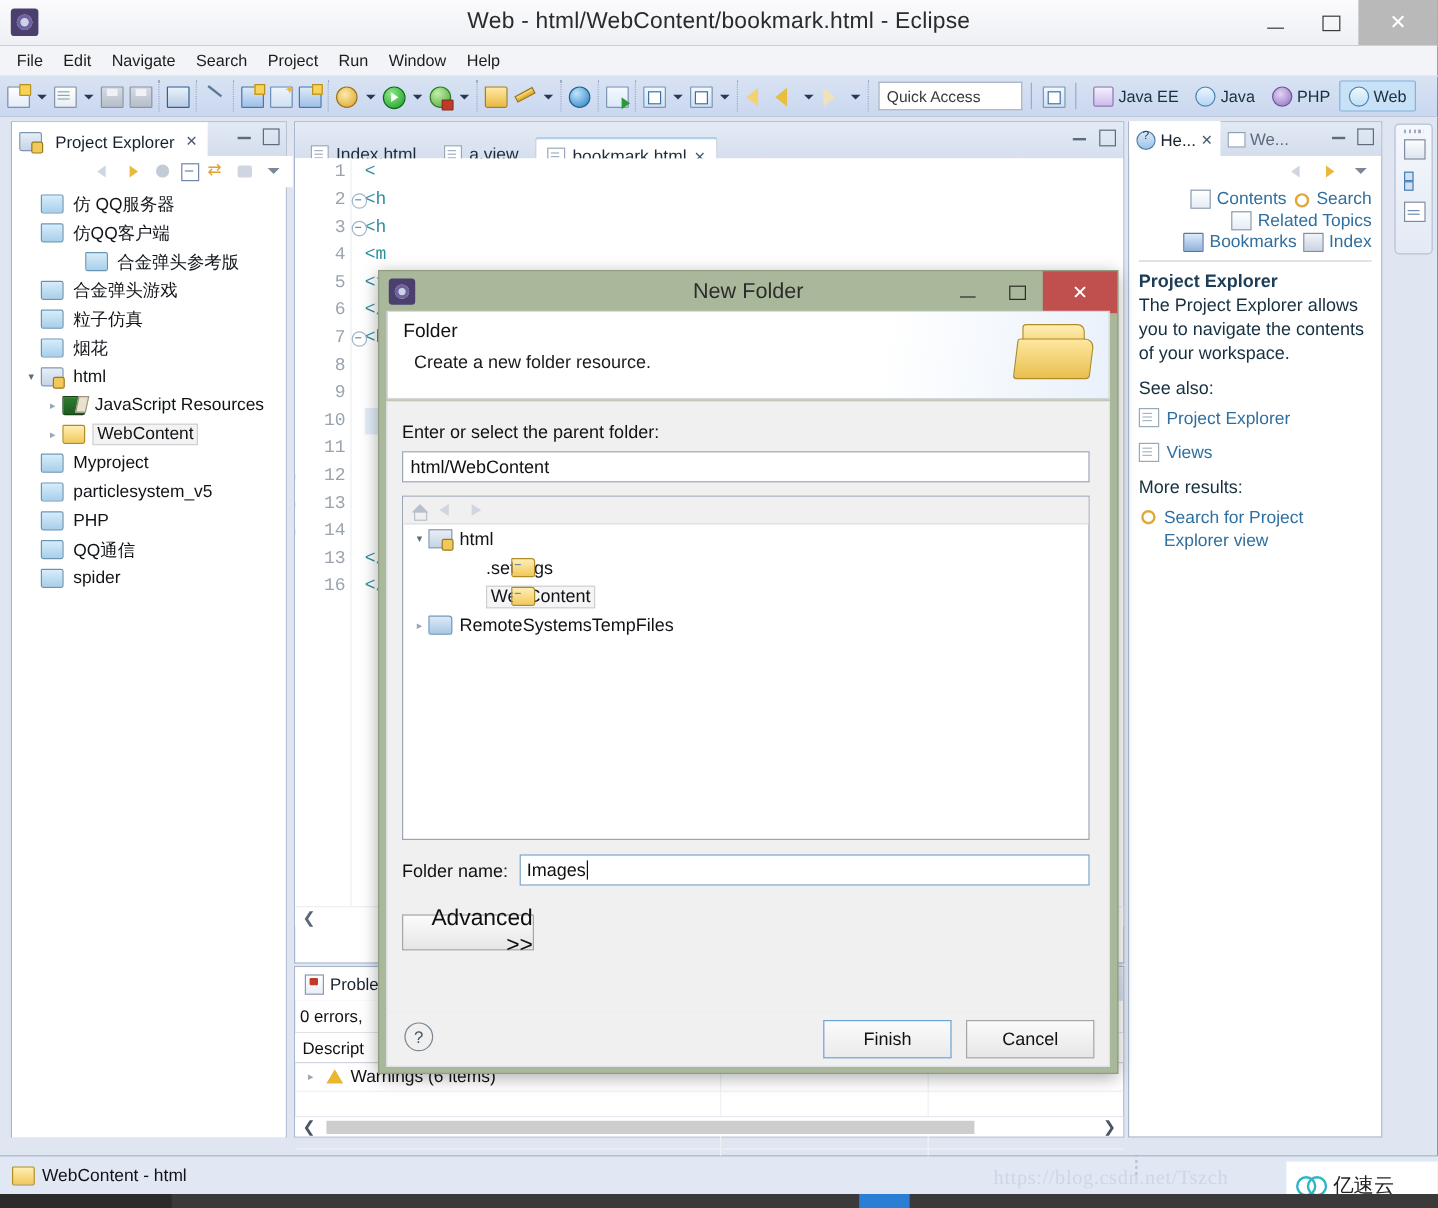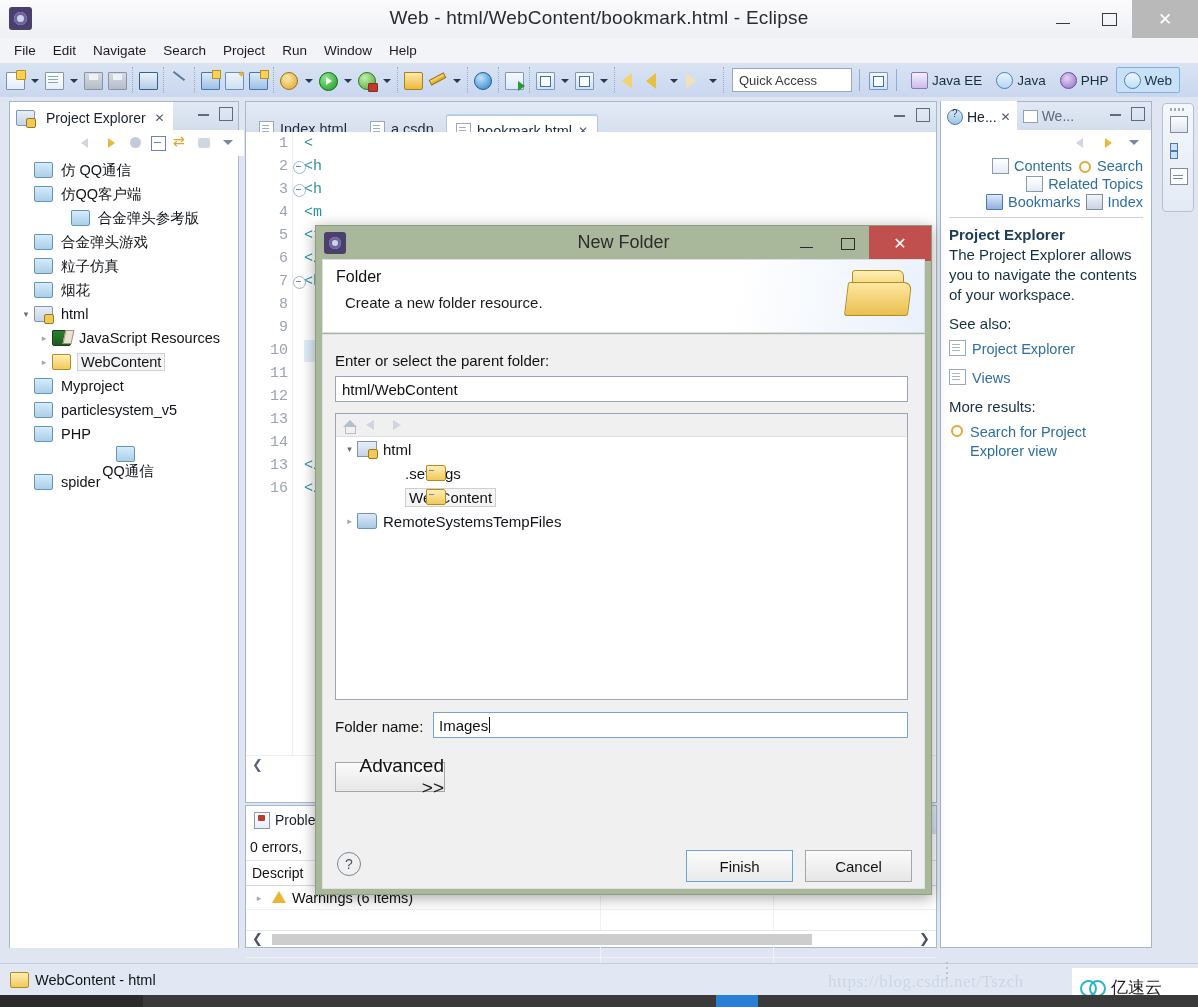--- a/index.html
+++ b/index.html
@@ -473,21 +473,21 @@
         <span class="pb home"></span>
         <span class="pb collapse"></span>
         <span class="pb link"></span>
         <span class="pb view"></span>
         <span class="pb menu"></span>
       </div>
       <div class="pe-tree" id="pe-tree">
           <div class="tr" style="padding-left: 8px;">
             <span class="twist"></span>
             <span class="ficon"></span>
-            <span class="lbl">仿 QQ通信</span>
+            <span class="lbl">仿 QQ服务器</span>
           </div>
           <div class="tr" style="padding-left: 8px;">
             <span class="twist"></span>
             <span class="ficon"></span>
             <span class="lbl">仿QQ客户端</span>
           </div>
           <div class="tr" style="padding-left: 8px; justify-content: center;">
             <span class="twist"></span>
             <span class="ficon"></span>
             <span class="lbl">合金弹头参考版</span>
@@ -530,42 +530,42 @@
           <div class="tr" style="padding-left: 8px;">
             <span class="twist"></span>
             <span class="ficon"></span>
             <span class="lbl">particlesystem_v5</span>
           </div>
           <div class="tr" style="padding-left: 8px;">
             <span class="twist"></span>
             <span class="ficon"></span>
             <span class="lbl">PHP</span>
           </div>
-          <div class="tr" style="padding-left: 8px; flex-direction: column;">
+          <div class="tr" style="padding-left: 8px;">
             <span class="twist"></span>
             <span class="ficon"></span>
             <span class="lbl">QQ通信</span>
           </div>
           <div class="tr" style="padding-left: 8px;">
             <span class="twist"></span>
             <span class="ficon"></span>
             <span class="lbl">spider</span>
           </div>
         </div>
     </div>
 
     <div class="ed">
       <div class="ed-tabrow">
         <div class="ed-tab" style="left:4px;">
           <span class="ftxt"></span>
           <span>Index.html</span>
         </div>
         <div class="ed-tab" style="left:115px;">
           <span class="ftxt"></span>
-          <span>a.csdn</span>
+          <span>a.view</span>
         </div>
         <div class="ed-tab active" style="left:200px;">
           <span class="ftxt"></span>
           <span>bookmark.html</span>
           <span class="x" style="color:#4a5b70;font-size:12px;">✕</span>
         </div>
         <div class="ed-viewbtns">
           <span class="vb-min"></span>
           <span class="vb-max"></span>
         </div>

